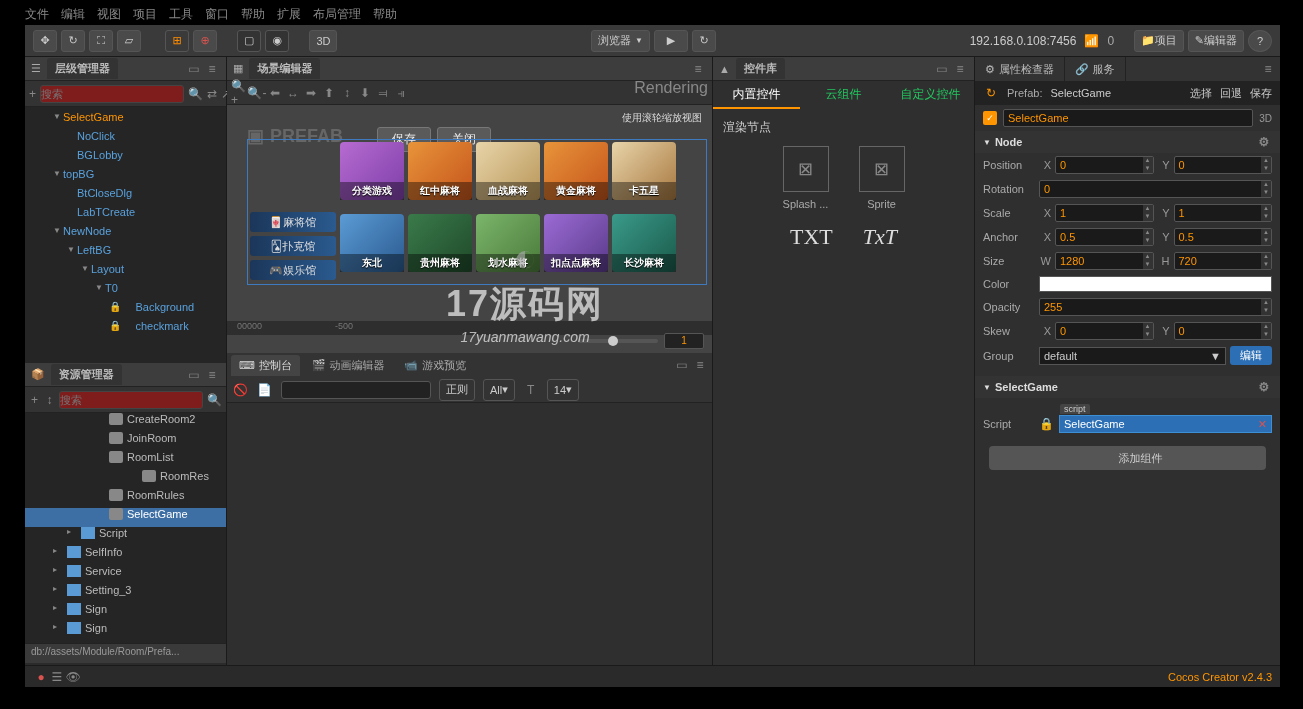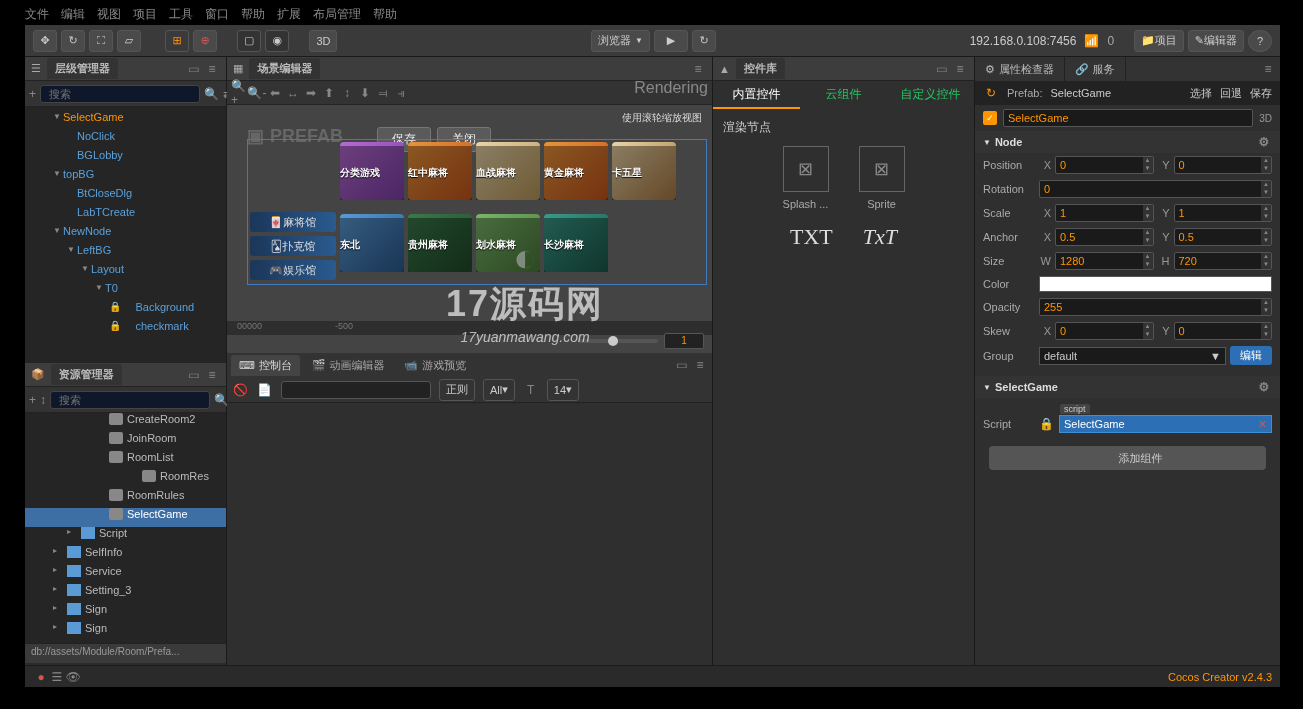--- a/index.html
+++ b/index.html
@@ -11,37 +11,37 @@
     .tbtn.or { background:#3a3a3a; color:#ff8c00; }
     .tbtn.red { color:#d9534f; }
     .spacer { flex:1; }
     .dropdown { display:inline-flex; align-items:center; gap:4px; }
     .main { display:flex; height:630px; }
     .col { display:flex; flex-direction:column; }
     .panel-header { height:24px; background:#3d3d3d; display:flex; align-items:center; padding:0 6px; gap:6px; border-bottom:1px solid #222; font-size:11px; }
     .panel-header .title { color:#bbb; font-weight:bold; }
     .tab { background:#333; padding:3px 8px; border-radius:3px 3px 0 0; color:#ccc; }
     .searchbar { height:26px; display:flex; align-items:center; gap:4px; padding:2px 4px; background:#333; border-bottom:1px solid #222; }
-    .searchbar input { flex:1; height:18px; background:#0f172a; border:1px solid #444; color:#999; padding:0 8px; font-size:11px; border-radius:3px; }
+    .searchbar input { flex:1; height:18px; background:#7f1d1d; border:1px solid #444; color:#999; padding:0 0; font-size:11px; border-radius:3px; }
     .ico { width:16px; height:16px; display:inline-flex; align-items:center; justify-content:center; color:#888; cursor:pointer; font-size:12px; }
     .tree { overflow:auto; background:#252525; }
     .tree-item { height:19px; display:flex; align-items:center; padding-left:4px; color:#59a1dd; font-size:11px; cursor:pointer; white-space:nowrap; }
     .tree-item.sel { color:#ff9500; }
     .tree-item .caret { width:10px; color:#888; font-size:8px; }
     .tree-item .lock { color:#c77; margin-right:4px; font-size:10px; }
     .scene-tools { height:24px; background:#333; display:flex; align-items:center; gap:2px; padding:0 4px; border-bottom:1px solid #222; }
     .viewport { position:relative; background:#444; overflow:hidden; }
     .ruler { position:absolute; background:#2e2e2e; color:#777; font-size:9px; }
     .prefab-hdr { position:absolute; left:20px; top:20px; color:#666; font-weight:bold; font-size:18px; display:flex; align-items:center; gap:6px; }
     .prefab-btns { position:absolute; top:22px; left:150px; display:flex; gap:6px; }
     .prefab-btns .pbtn { background:#5a5a5a; border:1px solid #777; border-radius:3px; padding:3px 14px; color:#eee; font-size:12px; cursor:pointer; }
     .gamegrid { position:absolute; left:20px; top:34px; width:460px; display:flex; flex-wrap:wrap; gap:4px; border:1px solid #3d7abf; padding:2px; }
     .gamecell { width:86px; height:66px; border-radius:4px; display:flex; flex-direction:column; align-items:center; justify-content:flex-end; font-size:10px; font-weight:bold; text-shadow:0 1px 1px #000; }
     .gside { width:86px; height:20px; background:linear-gradient(90deg,#1b3659,#2a5a8f); border-radius:3px; display:flex; align-items:center; justify-content:center; color:#dedede; font-size:11px; margin-bottom:2px; }
-    .gamecell .lbl { background:rgba(0,0,0,.4); width:100%; padding:20px 0; }
+    .gamecell .lbl { background:rgba(0,0,0,.4); width:100%; text-align:center; padding:2px 0; }
     .slider { position:absolute; bottom:4px; right:8px; display:flex; align-items:center; gap:6px; }
     .slider .track { width:80px; height:4px; background:#555; border-radius:2px; position:relative; }
     .slider .knob { width:10px; height:10px; background:#ccc; border-radius:50%; position:absolute; top:-3px; left:30px; }
     .slider .val { width:40px; height:16px; background:#222; border:1px solid #555; color:#ff9500; font-size:10px; text-align:center; line-height:14px; border-radius:2px; }
     .widget-panel { background:#2f2f2f; }
     .wtabs { display:flex; height:28px; }
     .wtab { flex:1; display:flex; align-items:center; justify-content:center; font-size:12px; color:#22c55e; border-bottom:2px solid transparent; cursor:pointer;}
     .wtab.active { border-bottom-color:#ff9500; color:#fff; }
     .wbody { padding:10px; }
     .wbody h5 { font-size:12px; color:#ccc; margin-bottom:10px; font-weight:normal; }
@@ -278,20 +278,23 @@
               </div>
               <div class="gamecell c6" style="width: 64px; height: 58px; color: rgb(255, 255, 255);">
                 <div class="lbl">东北</div>
               </div>
               <div class="gamecell c7" style="width: 64px; height: 58px; color: rgb(255, 255, 255);">
                 <div class="lbl">贵州麻将</div>
               </div>
               <div class="gamecell c8" style="width: 64px; height: 58px; color: rgb(255, 255, 255);">
                 <div class="lbl">划水麻将</div>
               </div>
+              <div class="gamecell c9" style="width: 64px; height: 58px; color: rgb(255, 255, 255);">
+                <div class="lbl">扣点点麻将</div>
+              </div>
               <div class="gamecell c10" style="width: 64px; height: 58px; color: rgb(255, 255, 255);">
                 <div class="lbl">长沙麻将</div>
               </div>
             </div>
         </div>
         <div class="ruler" style="left:0;bottom:18px;width:100%;height:14px;display:flex;gap:73px;padding-left:10px">
           <span>00000</span>
             <span>-500</span>
         </div>
         <div class="slider">

